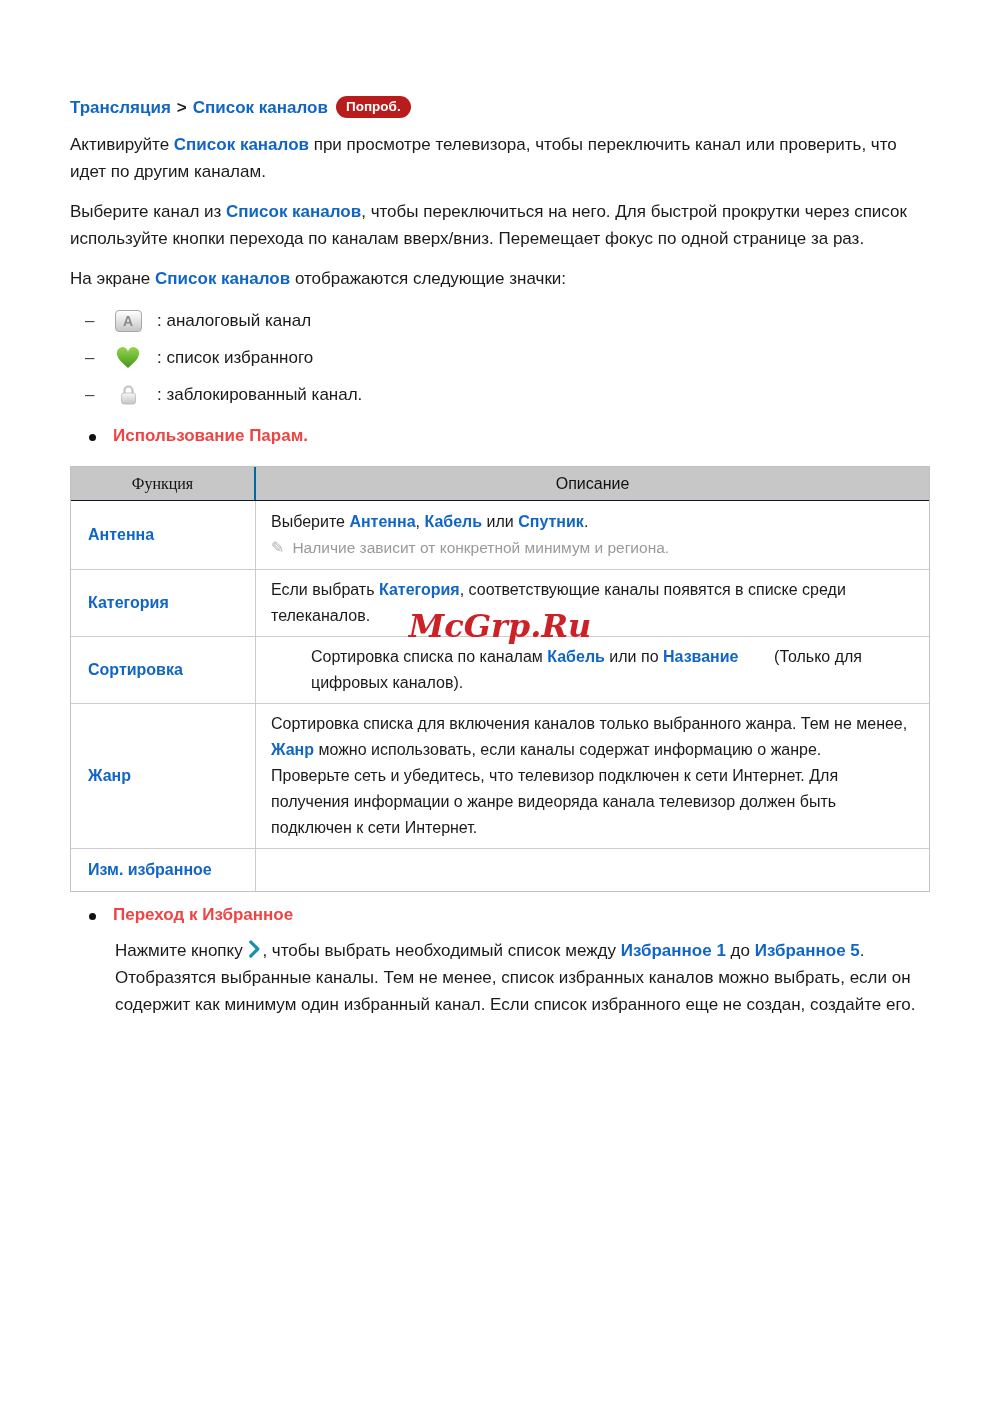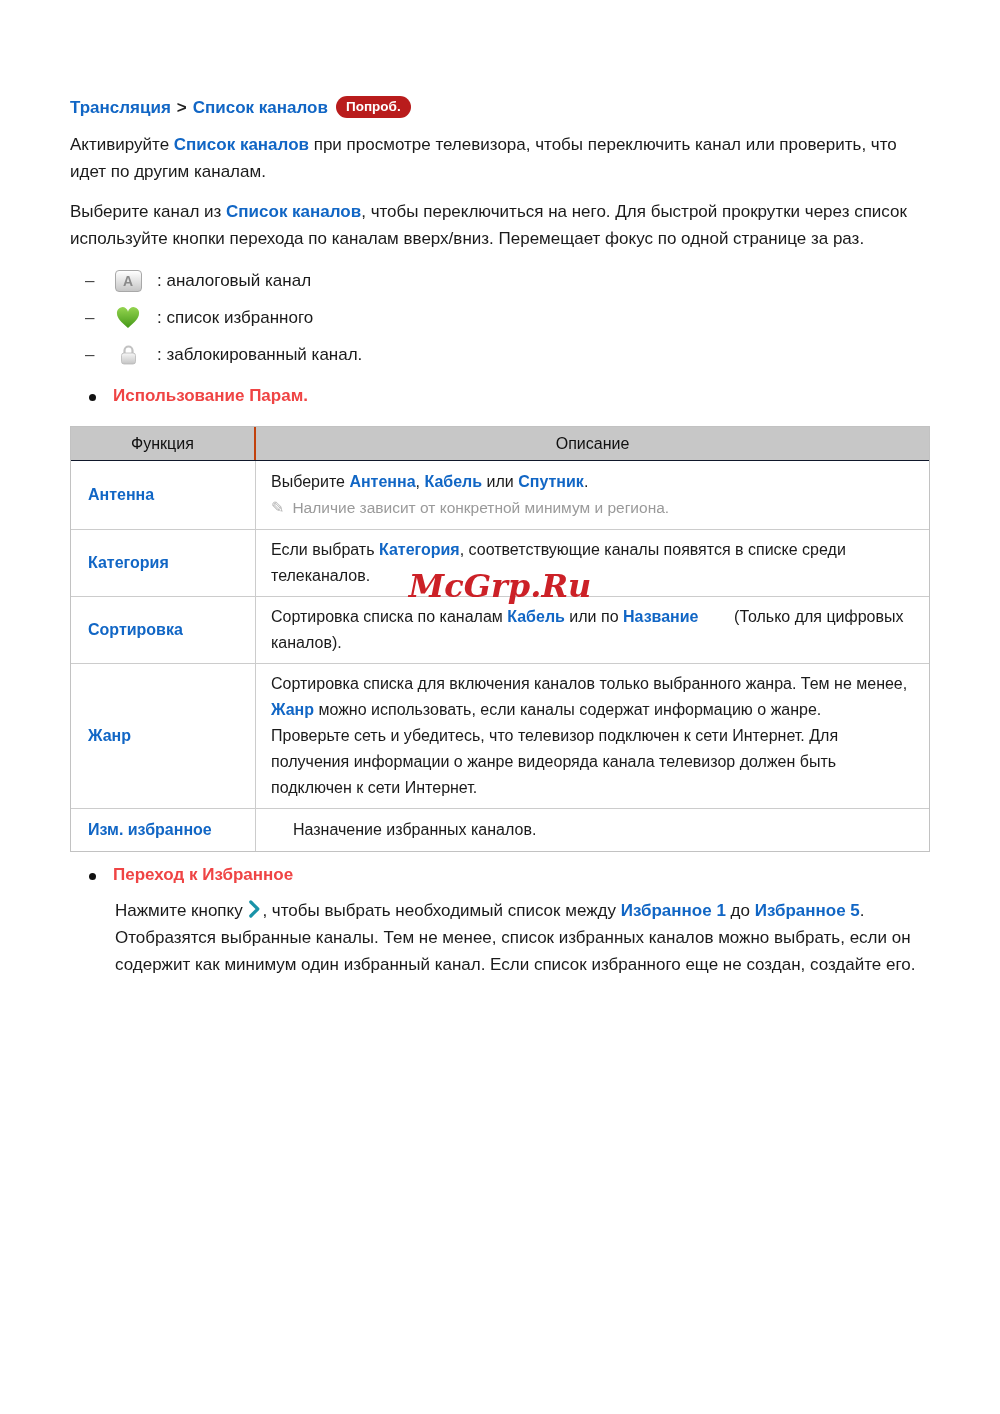--- a/index.html
+++ b/index.html
@@ -31,28 +31,28 @@
   .bullet-dot{width:7px;height:7px;border-radius:50%;background:#111;margin:2px 17px 0 19px;flex:none;}
   .bullet-title{font-size:17px;font-weight:bold;color:#ef4444;}
   .sub{margin:12px 0 0 0;padding-left:45px;font-size:17px;line-height:27px;}
 
   .chev{vertical-align:-2px;margin:0 1px;}
 
   .tbl{margin-top:20px;border:1px solid #c2c2c2;position:relative;font-size:16px;}
   .tr{display:grid;grid-template-columns:185px 1fr;}
   .tr.head{background:#c7c7c7;min-height:33px;}
   .th{display:flex;align-items:center;justify-content:center;font-size:16px;color:#111;}
-  .th.c1{border-right:2px solid #c2410c;}
+  .th.c1{border-right:2px solid #0369a1;font-family:Liberation Serif, serif;}
   .tr.brow{background:#fff;border-top:1px solid #ccc;}
   .tr.head + .tr.brow{border-top:1px solid #0f172a;}
   .td.c1{border-right:1px solid #ccc;display:flex;align-items:center;
          padding-left:17px;color:#1166c5;font-weight:bold;}
   .td.c2{display:flex;flex-direction:column;justify-content:center;
          padding:7px 16px 7px 15px;line-height:26px;}
-  .r1{min-height:68px;}.r2{min-height:46px;}.r3{min-height:66px;}.r4{min-height:138px;}.r5{min-height:42px;gap:22px;}
+  .r1{min-height:68px;}.r2{min-height:46px;}.r3{min-height:66px;gap:40px;}.r4{min-height:138px;}.r5{min-height:42px;}
   .note{color:#9a9a9a;font-size:15.5px;}
   .pencil{color:#b0b0b0;margin-right:8px;font-size:16px;}
 
   .watermark{position:absolute;left:50%;transform:translateX(-50%);top:140px;z-index:5;
              font-family:"DejaVu Serif","Liberation Serif",serif;font-style:italic;font-weight:bold;
              font-size:32px;color:#cc2127;white-space:nowrap;}
 </style>
 </head>
 <body>
 
@@ -60,20 +60,21 @@
 
 
   <div class="breadcrumb">
     <span class="crumb">Трансляция</span><span class="crumb-sep">&gt;</span><span class="crumb">Список каналов</span><span class="badge">Попроб.</span>
   </div>
 
   <p class="body"><span>Активируйте </span><span class="blue">Список каналов</span><span> при просмотре телевизора, чтобы переключить канал или проверить, что идет по другим каналам.</span></p>
 
   <p class="body"><span>Выберите канал из </span><span class="blue">Список каналов</span><span>, чтобы переключиться на него. Для быстрой прокрутки через список используйте кнопки перехода по каналам вверх/вниз. Перемещает фокус по одной странице за раз.</span></p>
 
+  <p class="body"><span>На экране </span><span class="blue">Список каналов</span><span> отображаются следующие значки:</span></p>
 
   <div class="legend">
 
     <div class="legend-row">
       <span class="dash">–</span>
       <span class="ico-wrap">
           <span class="icon-a">A</span>
         </span>
       <span>: аналоговый канал</span>
     </div>
@@ -151,23 +152,20 @@
     <div class="tr brow r4">
       <div class="td c1">Жанр</div>
       <div class="td c2">
         <div><span>Сортировка списка для включения каналов только выбранного жанра. Тем не менее, </span><span class="blue">Жанр</span><span> можно использовать, если каналы содержат информацию о жанре.</span></div>
         <div><span>Проверьте сеть и убедитесь, что телевизор подключен к сети Интернет. Для получения информации о жанре видеоряда канала телевизор должен быть подключен к сети Интернет.</span></div>
       </div>
     </div>
 
     <div class="tr brow r5">
       <div class="td c1">Изм. избранное</div>
-      <div class="td c2">
-        <div><span>Назначение избранных каналов.</span></div>
-      </div>
     </div>
 
     <div class="watermark">McGrp.Ru</div>
   </div>
 
   <div class="bullet-row">
     <span class="bullet-dot"></span>
     <span class="bullet-title">Переход к Избранное</span>
   </div>
 

